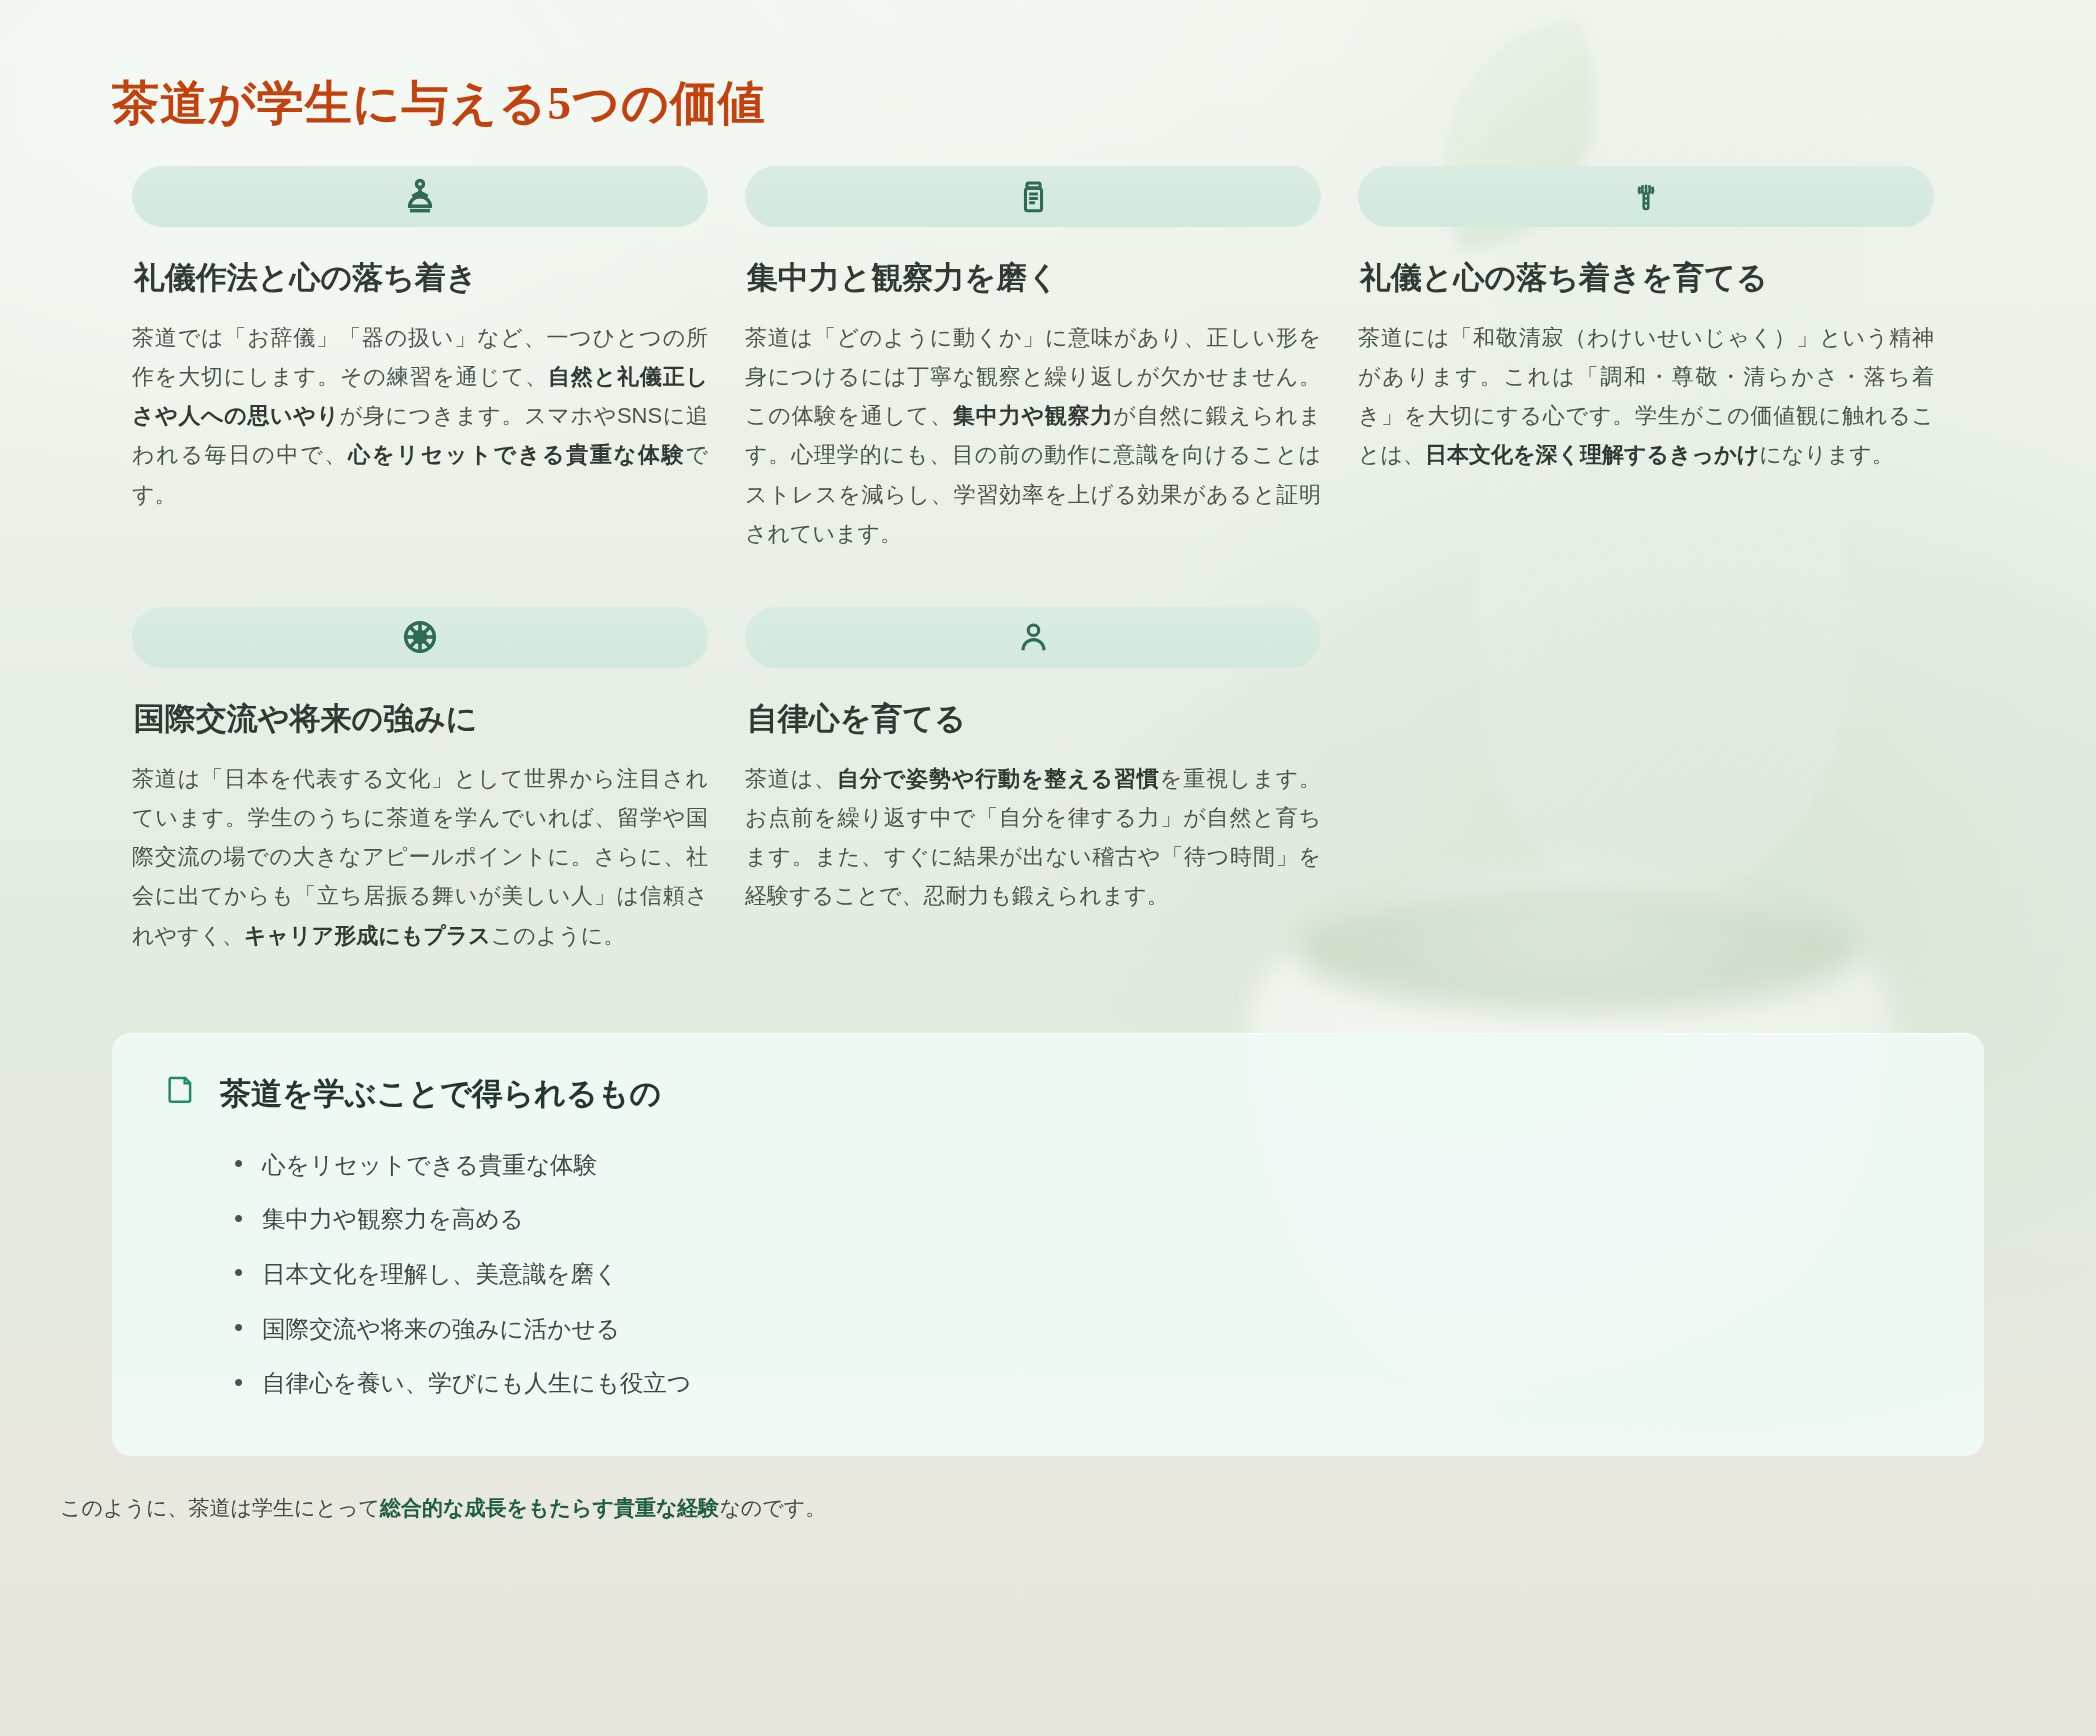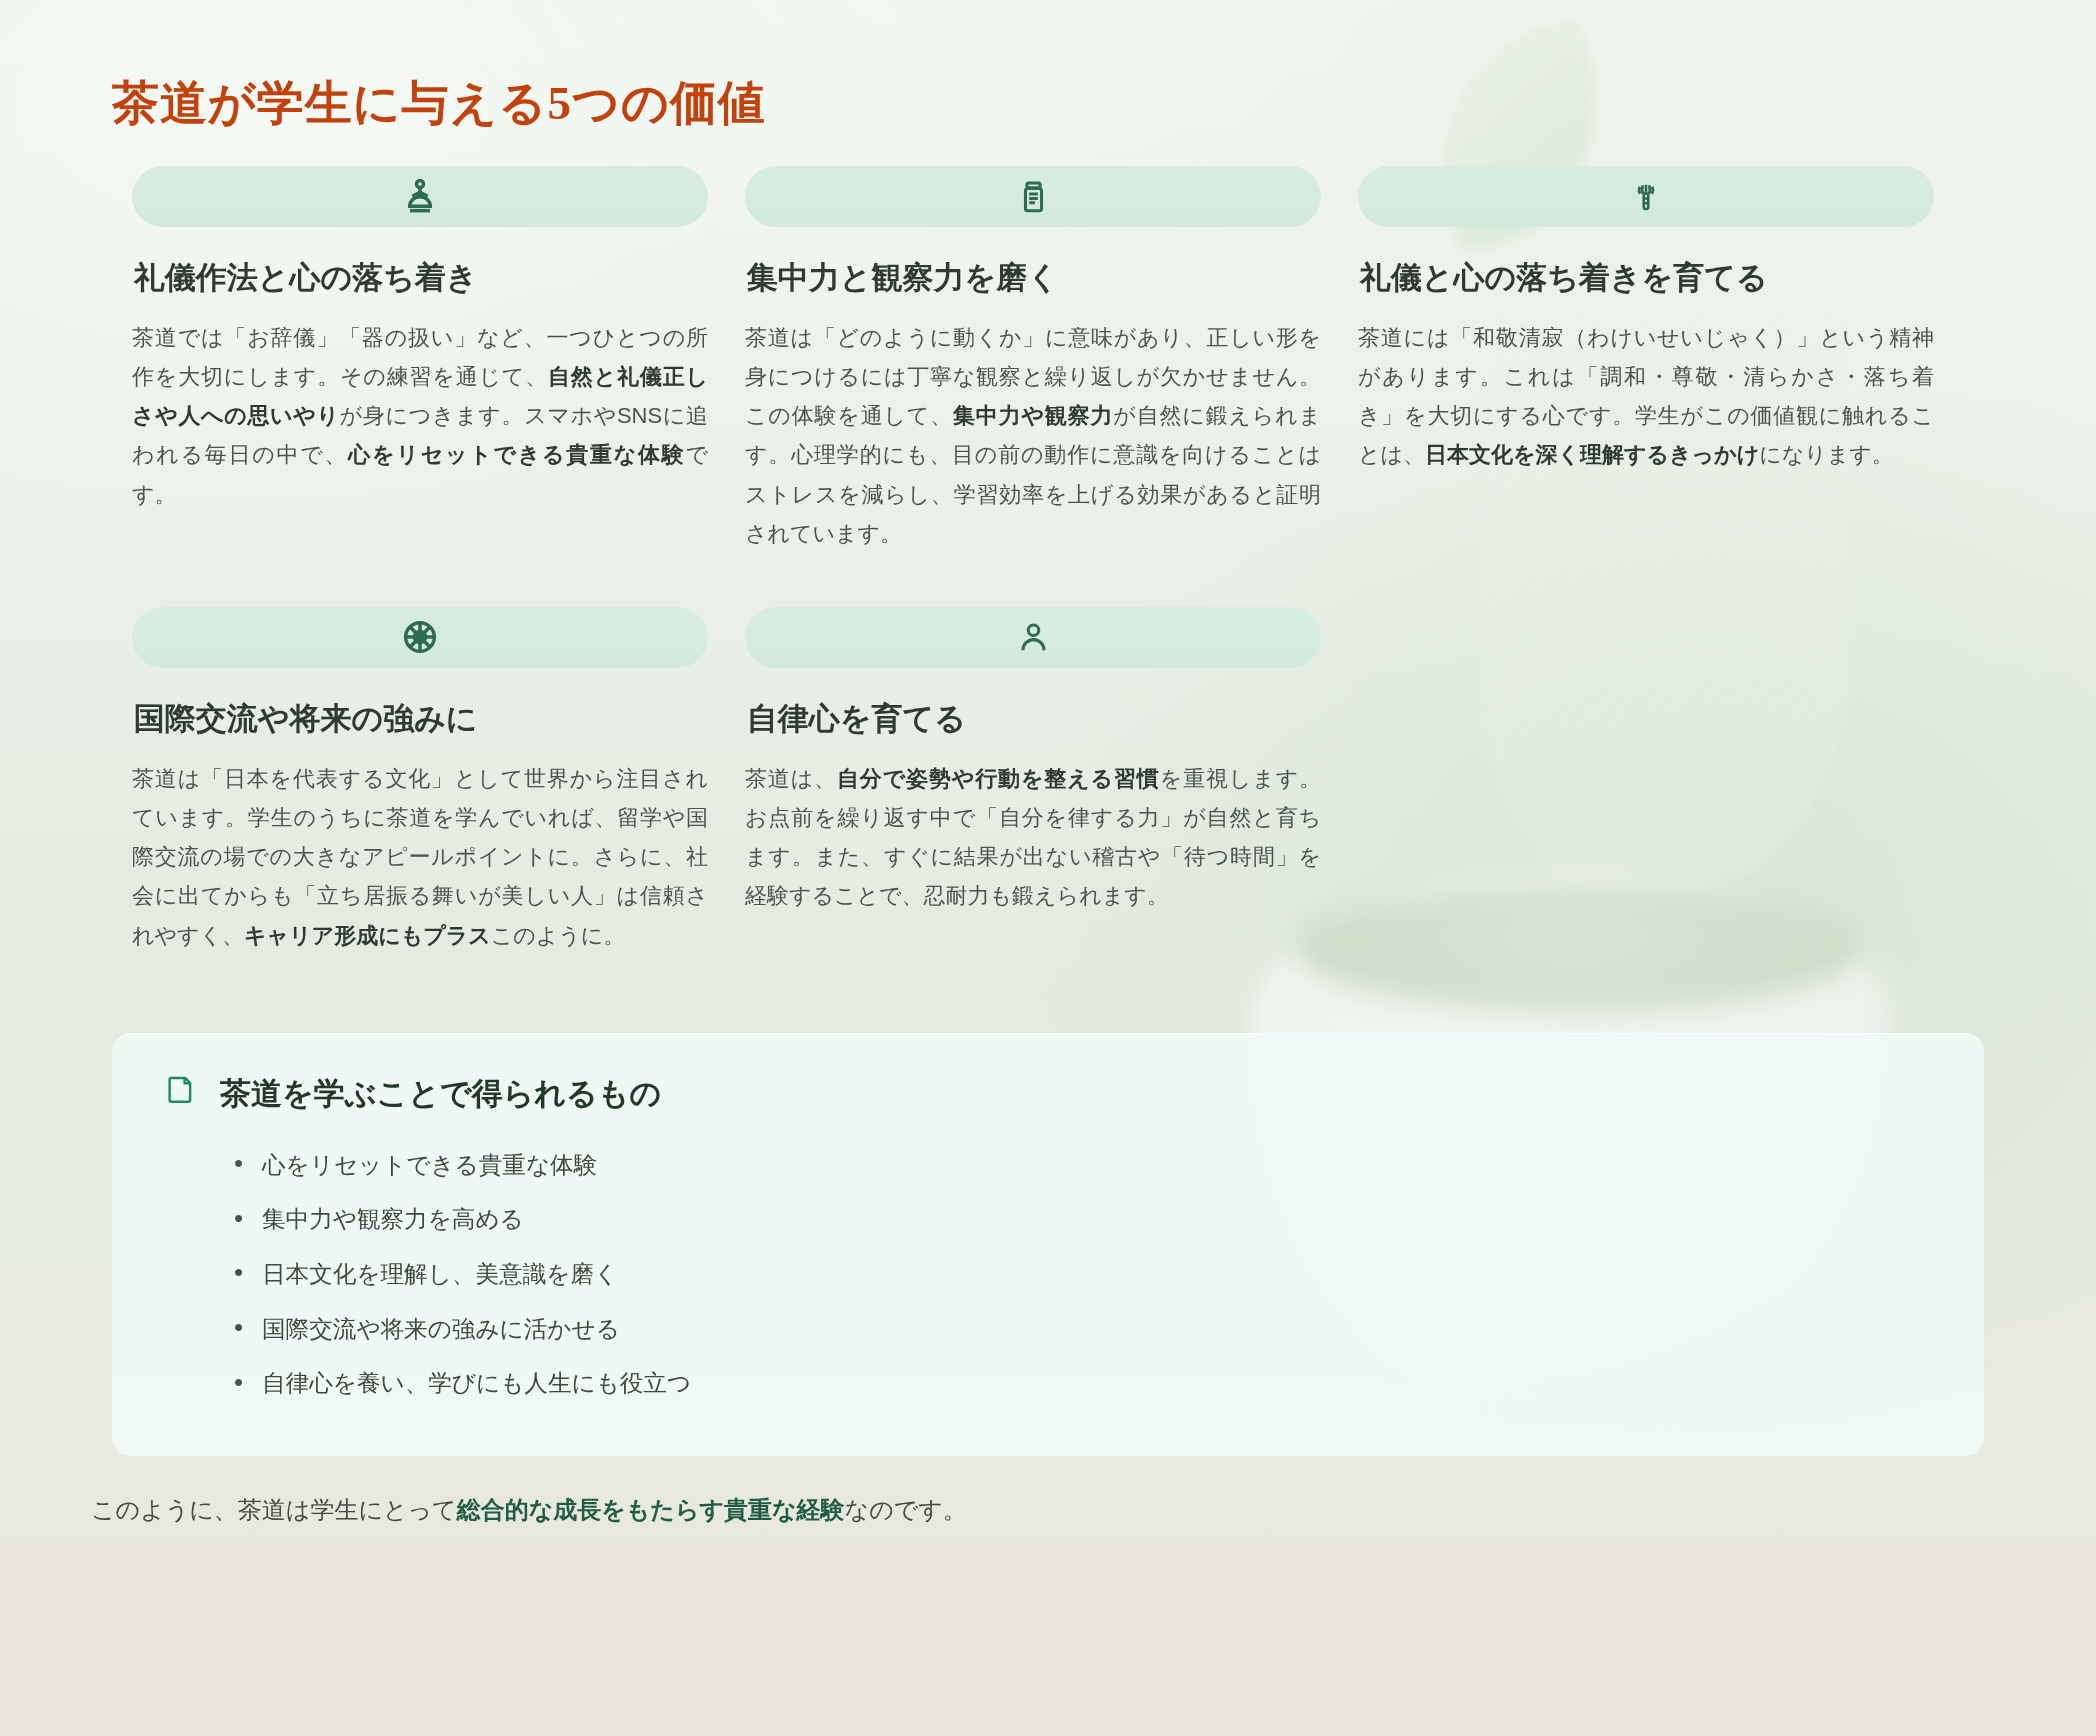--- a/index.html
+++ b/index.html
@@ -176,22 +176,22 @@
     position: absolute;
     left: 7px;
     top: 6.1px;
     font-size: 26px;
     color: #46554b;
   }
 
   .closing {
     position: relative;
     z-index: 2;
-    margin: 38px 112px 0 91px;
-    font-size: 24px;
+    margin: 38px 112px 0 60px;
+    font-size: 21px;
     color: #3f4b43;
   }
   .closing b { color: #1f5c44; font-weight: 700; }
 
   .ico { stroke: #2f6b51; fill: none; stroke-width: 2.1; }
 </style>
 </head>
 <body>
 
 <div class="bg">

